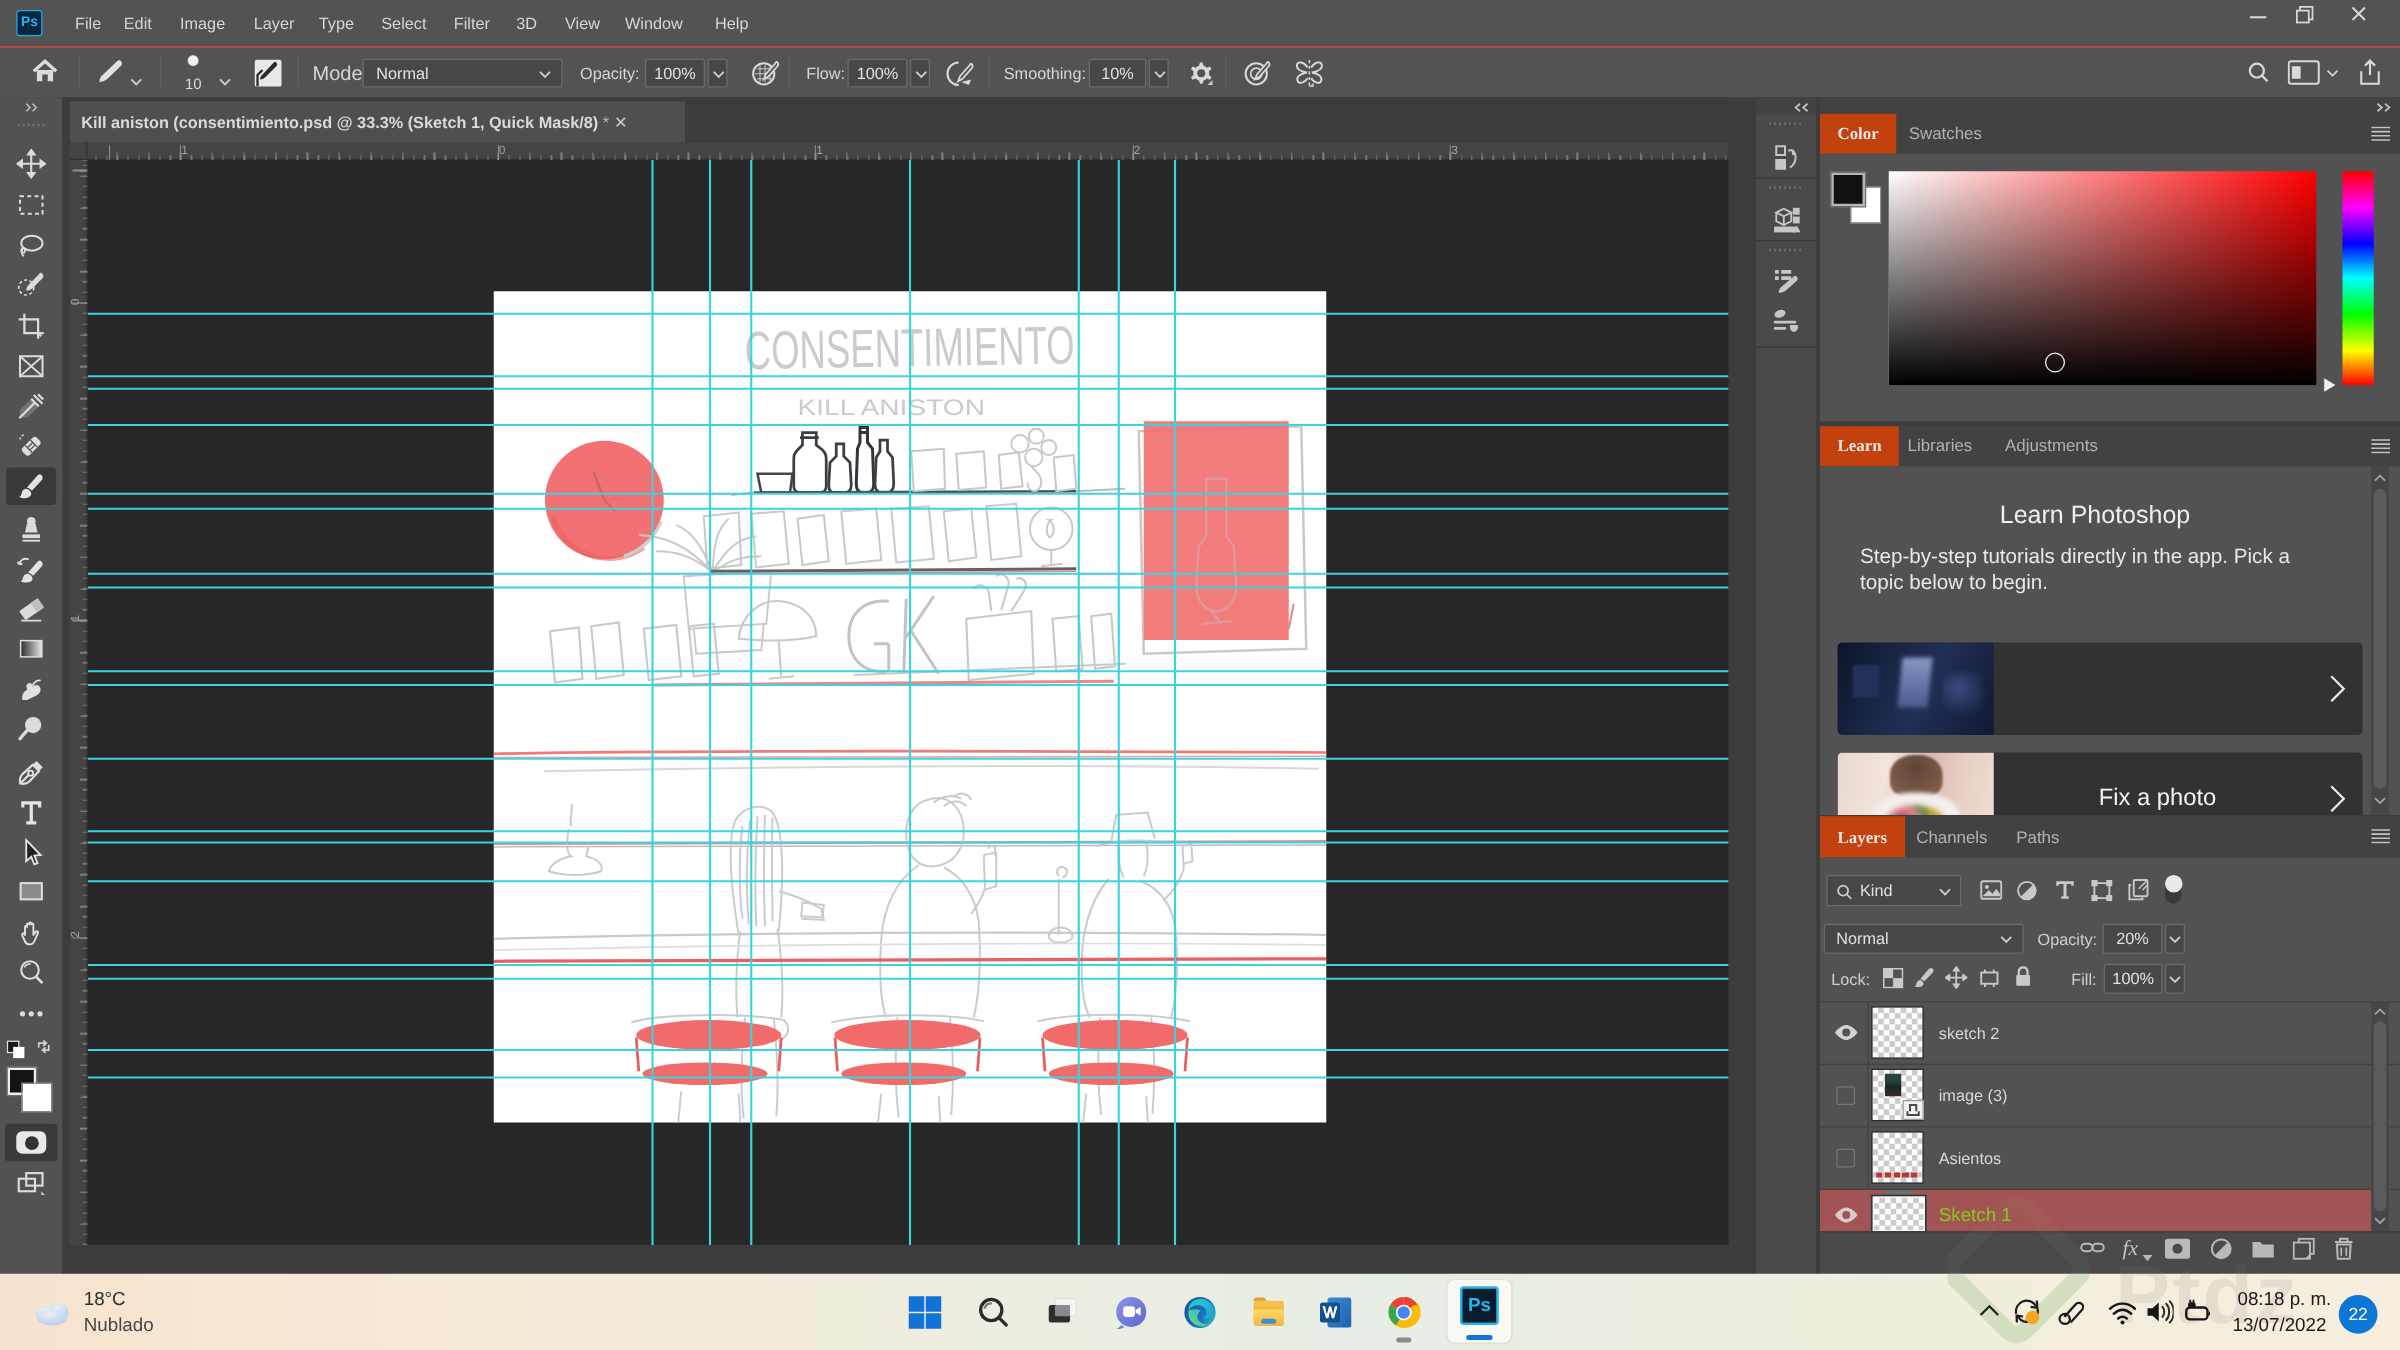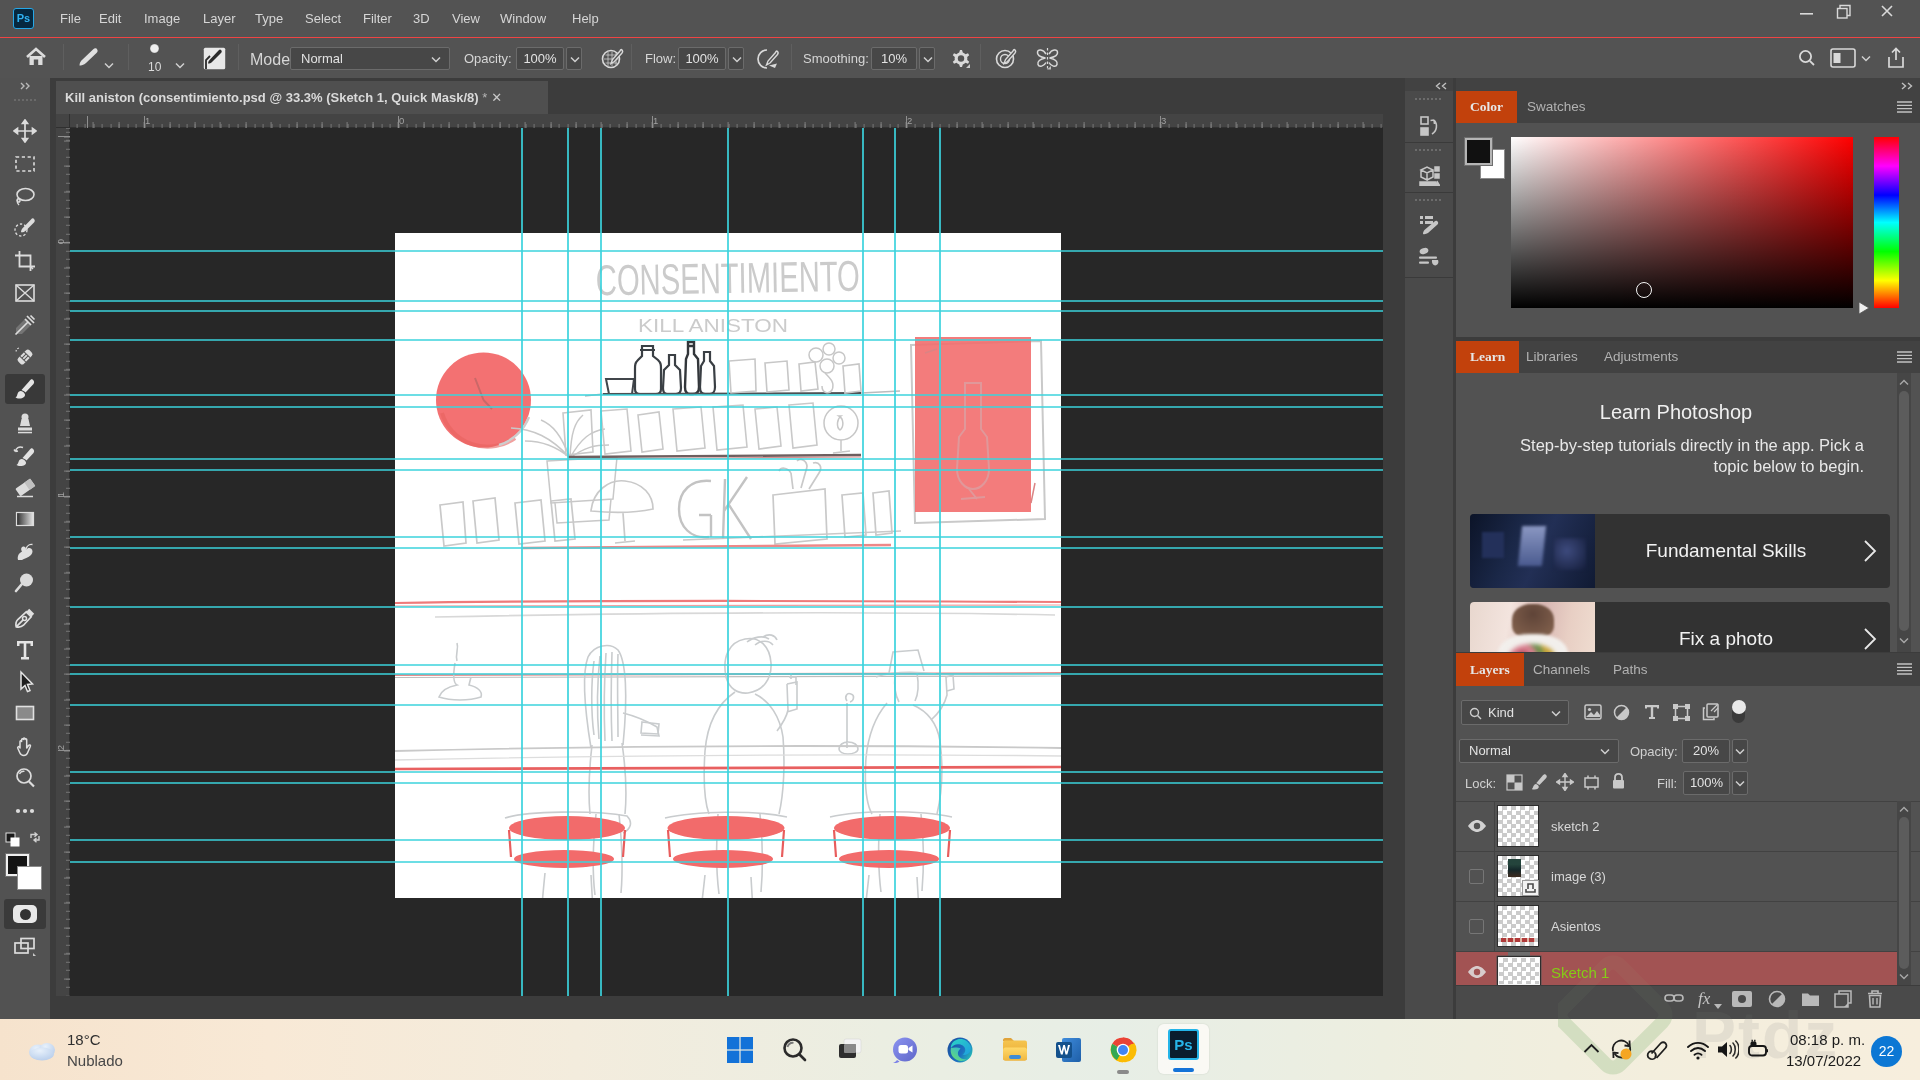--- a/index.html
+++ b/index.html
@@ -545,28 +545,27 @@
     <div class="ptabbar" style="top:250px">
       <div class="ptab active" style="left:0">Learn</div>
       <div class="ptab" style="left:56px">Libraries</div>
       <div class="ptab" style="left:134px">Adjustments</div>
       <svg class="abs" style="left:441px;top:10px" width="15" height="12" viewBox="0 0 15 12">
           <path d="M0 1 H15 M0 4.3 H15 M0 7.6 H15 M0 11 H15" stroke="#c2c2c2" stroke-width="1.3"></path>
         </svg>
     </div>
     <div class="pbody" style="top:282px;height:279px;overflow:hidden">
       <div style="position:absolute;left:0;top:28px;width:440px;text-align:center;font-size:20px;color:#f0f0f0">Learn Photoshop</div>
-      <div style="position:absolute;left:32px;top:62px;width:376px;text-align:right;font-size:16.5px;line-height:21px;color:#e8e8e8">Step-by-step tutorials directly in the app. Pick a topic below to begin.</div>
+      <div style="position:absolute;left:32px;top:62px;width:376px;text-align:left;font-size:16.5px;line-height:21px;color:#e8e8e8">Step-by-step tutorials directly in the app. Pick a topic below to begin.</div>
       <div class="abs" style="left:14px;top:141px;width:420px;height:74px;background:#323232;border-radius:4px;overflow:hidden">
         <div class="abs" style="left:0;top:0;width:125px;height:74px;background:linear-gradient(115deg,#0c1428 0%,#1a2747 35%,#222f55 55%,#101a33 100%)">
           <div class="abs" style="left:50px;top:12px;width:24px;height:40px;background:linear-gradient(180deg,#8a97c2,#4a5a8f);transform:skewX(-6deg);filter:blur(1.5px)"></div>
           <div class="abs" style="left:12px;top:18px;width:22px;height:26px;background:#23305a;filter:blur(1px)"></div>
           <div class="abs" style="left:84px;top:24px;width:32px;height:32px;background:radial-gradient(circle at 40% 40%,#3d4a7d,#141d3a);filter:blur(1.5px)"></div>
         </div>
-        <div style="position:absolute;left:125px;top:0;width:262px;height:74px;display:flex;align-items:center;justify-content:center;font-size:19px;color:#f2f2f2">Fundamental Skills</div>
         <svg class="abs" style="left:393px;top:25px" width="14" height="24" viewBox="0 0 14 24">
             <path d="M2 2 L12 12 L2 22" fill="none" stroke="#e8e8e8" stroke-width="1.8"></path>
           </svg>
       </div>
       <div class="abs" style="left:14px;top:229px;width:420px;height:74px;background:#323232;border-radius:4px;overflow:hidden">
         <div class="abs" style="left:0;top:0;width:125px;height:74px;background:linear-gradient(100deg,#e8d7ce 0%,#f3e4de 30%,#d9b8b4 55%,#e8cfc4 75%,#f0ded2 100%)">
           <div class="abs" style="left:42px;top:2px;width:42px;height:34px;background:radial-gradient(circle at 50% 30%,#5f4438,#876550);border-radius:45% 45% 35% 35%;filter:blur(1px)"></div>
           <div class="abs" style="left:28px;top:32px;width:70px;height:42px;background:#f2efec;border-radius:45% 45% 0 0;filter:blur(1.5px)"></div>
           <div class="abs" style="left:38px;top:42px;width:48px;height:28px;background:radial-gradient(circle at 30% 50%,#b44e62 0 18%,#d8808f 22% 38%,#6f9050 44% 58%,#caa438 62% 100%);border-radius:50%;filter:blur(2px)"></div>
         </div>

